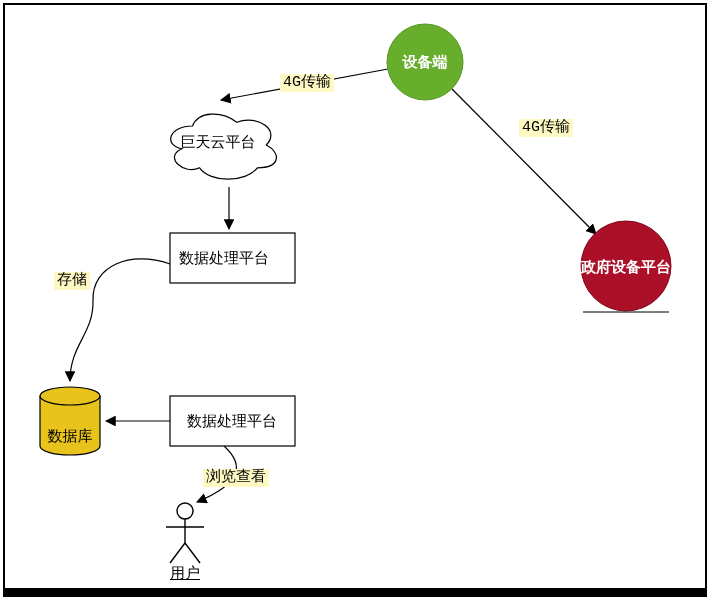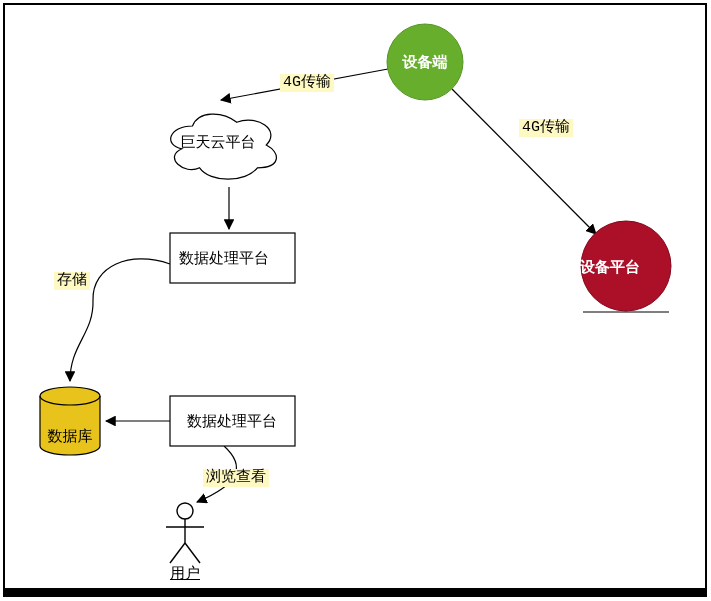--- a/index.html
+++ b/index.html
@@ -65,21 +65,21 @@
     <line x1="185" y1="543" x2="200" y2="563"></line>
   </g>
 </svg>
 
 <div class="label on-dark" style="left:425px;top:62px;">设备端</div>
 
 <div class="label" style="left:218px;top:142px;">巨天云平台</div>
 
 <div class="label" style="left:224px;top:258px;">数据处理平台</div>
 
-<div class="label on-dark" style="left:595px;top:267px;text-align:center;">政府设备平台</div>
+<div class="label on-dark" style="left:626px;top:267px;text-align:center;">政府设备平台</div>
 
 <div class="label" style="left:70px;top:436px;text-align:center;">数据库</div>
 
 <div class="label" style="left:232px;top:421px;">数据处理平台</div>
 
 <div class="label" style="left:185px;top:573px;text-decoration:underline;">用户</div>
 
 <div class="label edge-label" style="left:307px;top:83px;">4G传输</div>
 
 <div class="label edge-label" style="left:546px;top:128px;">4G传输</div>

